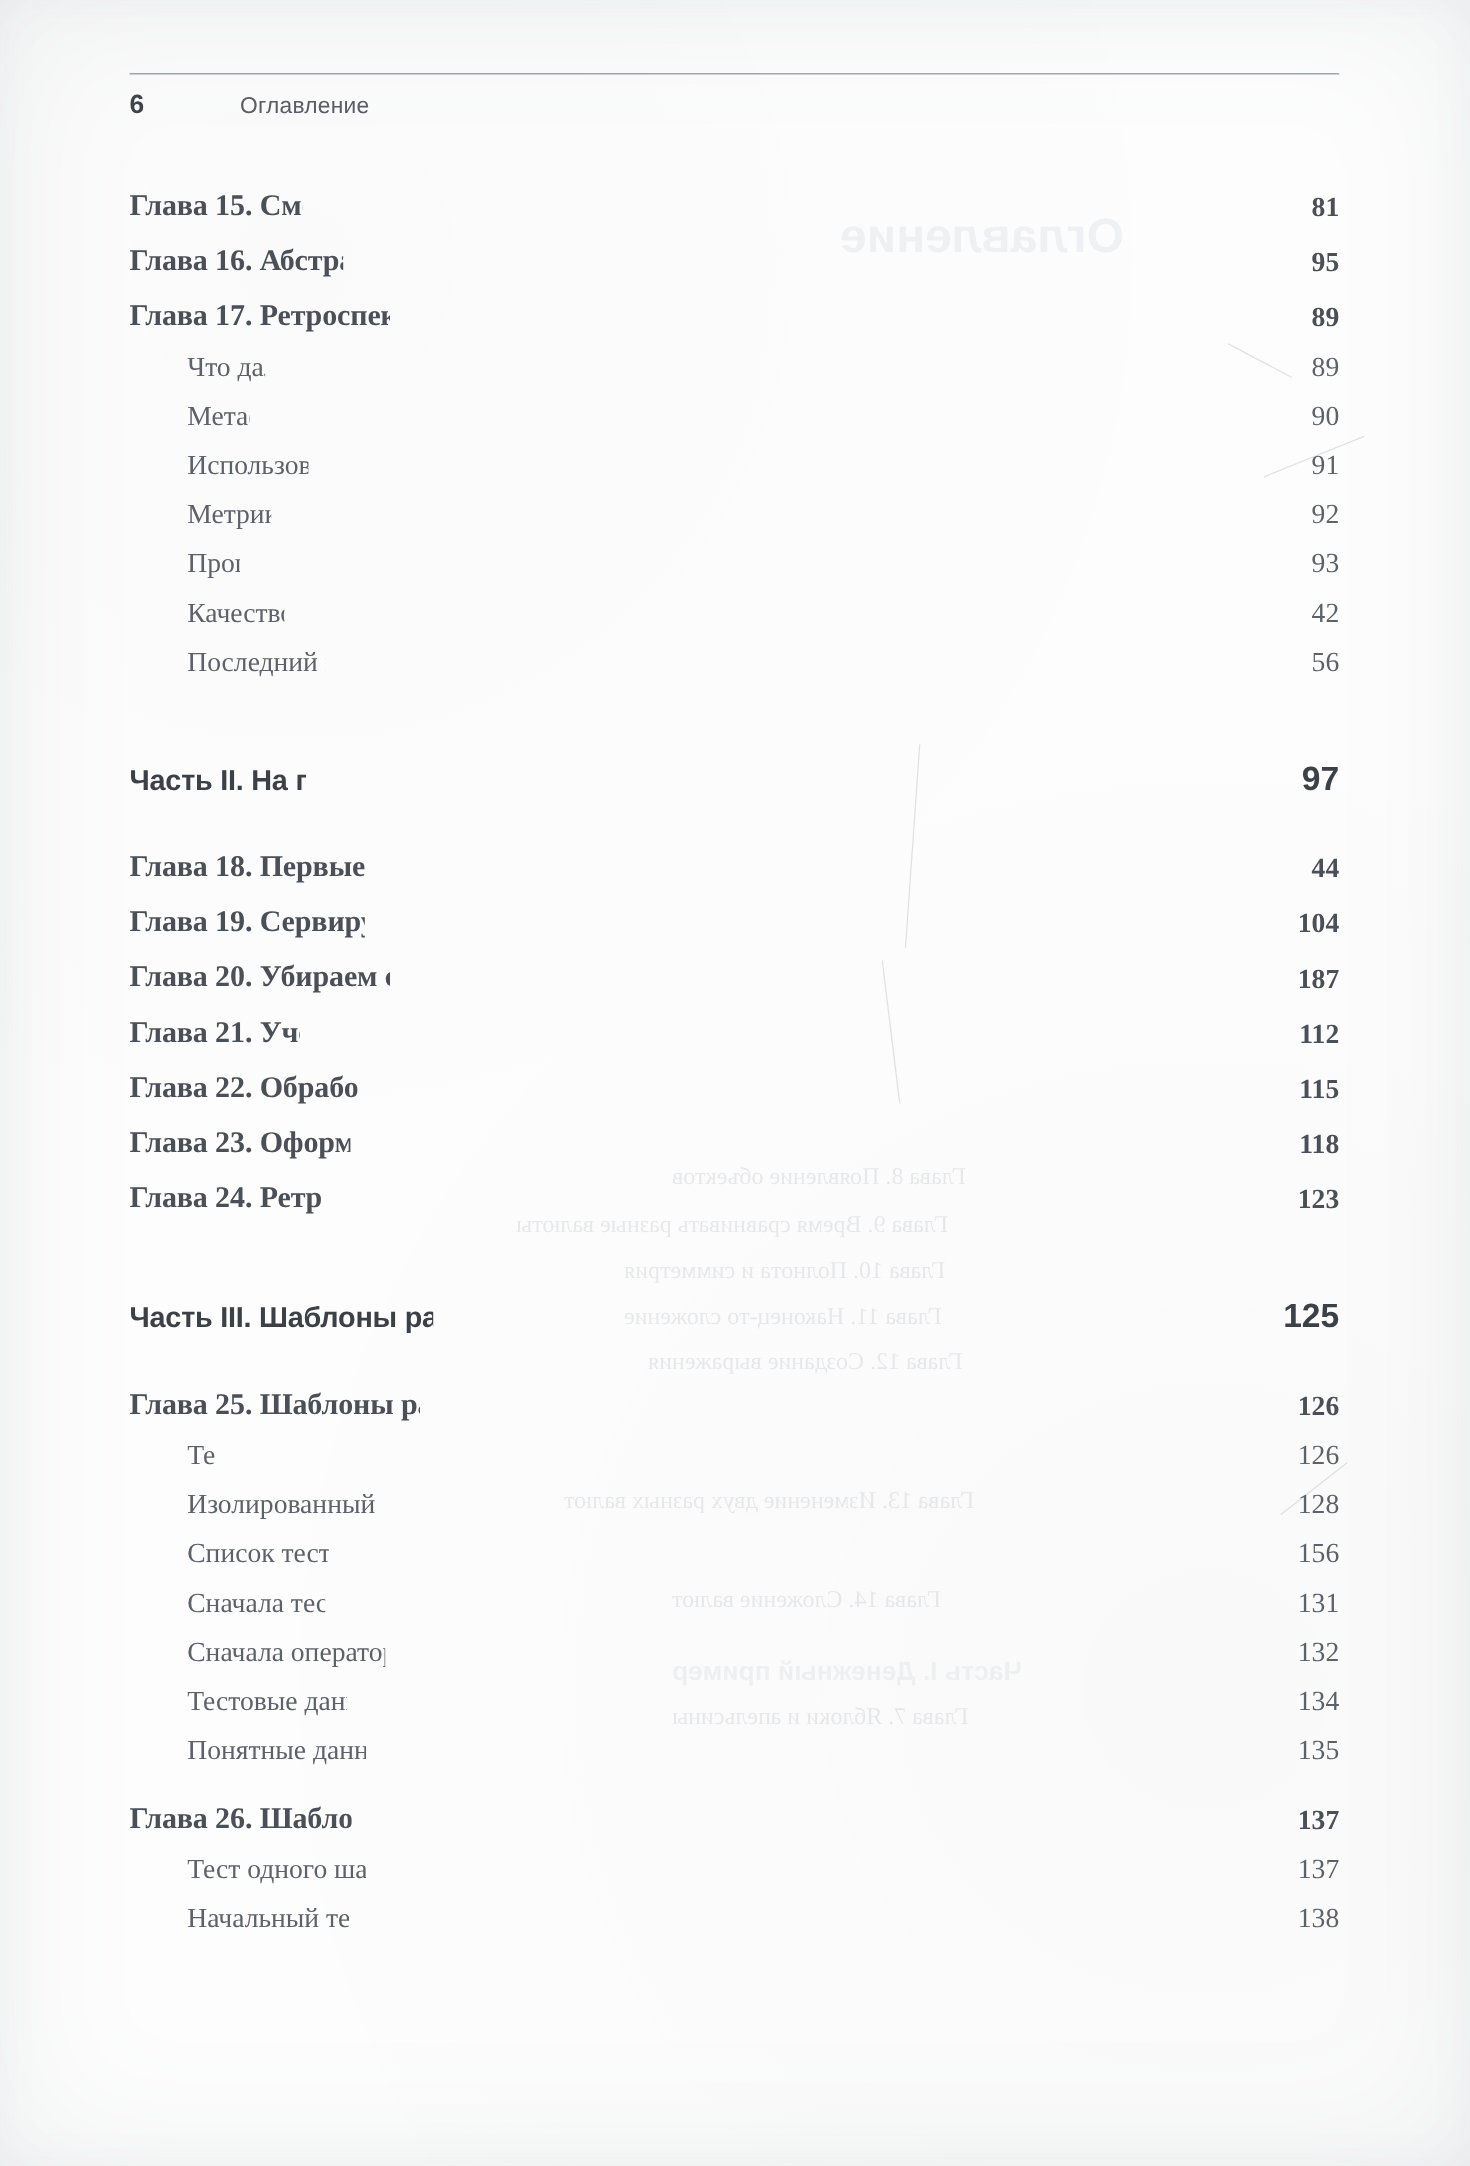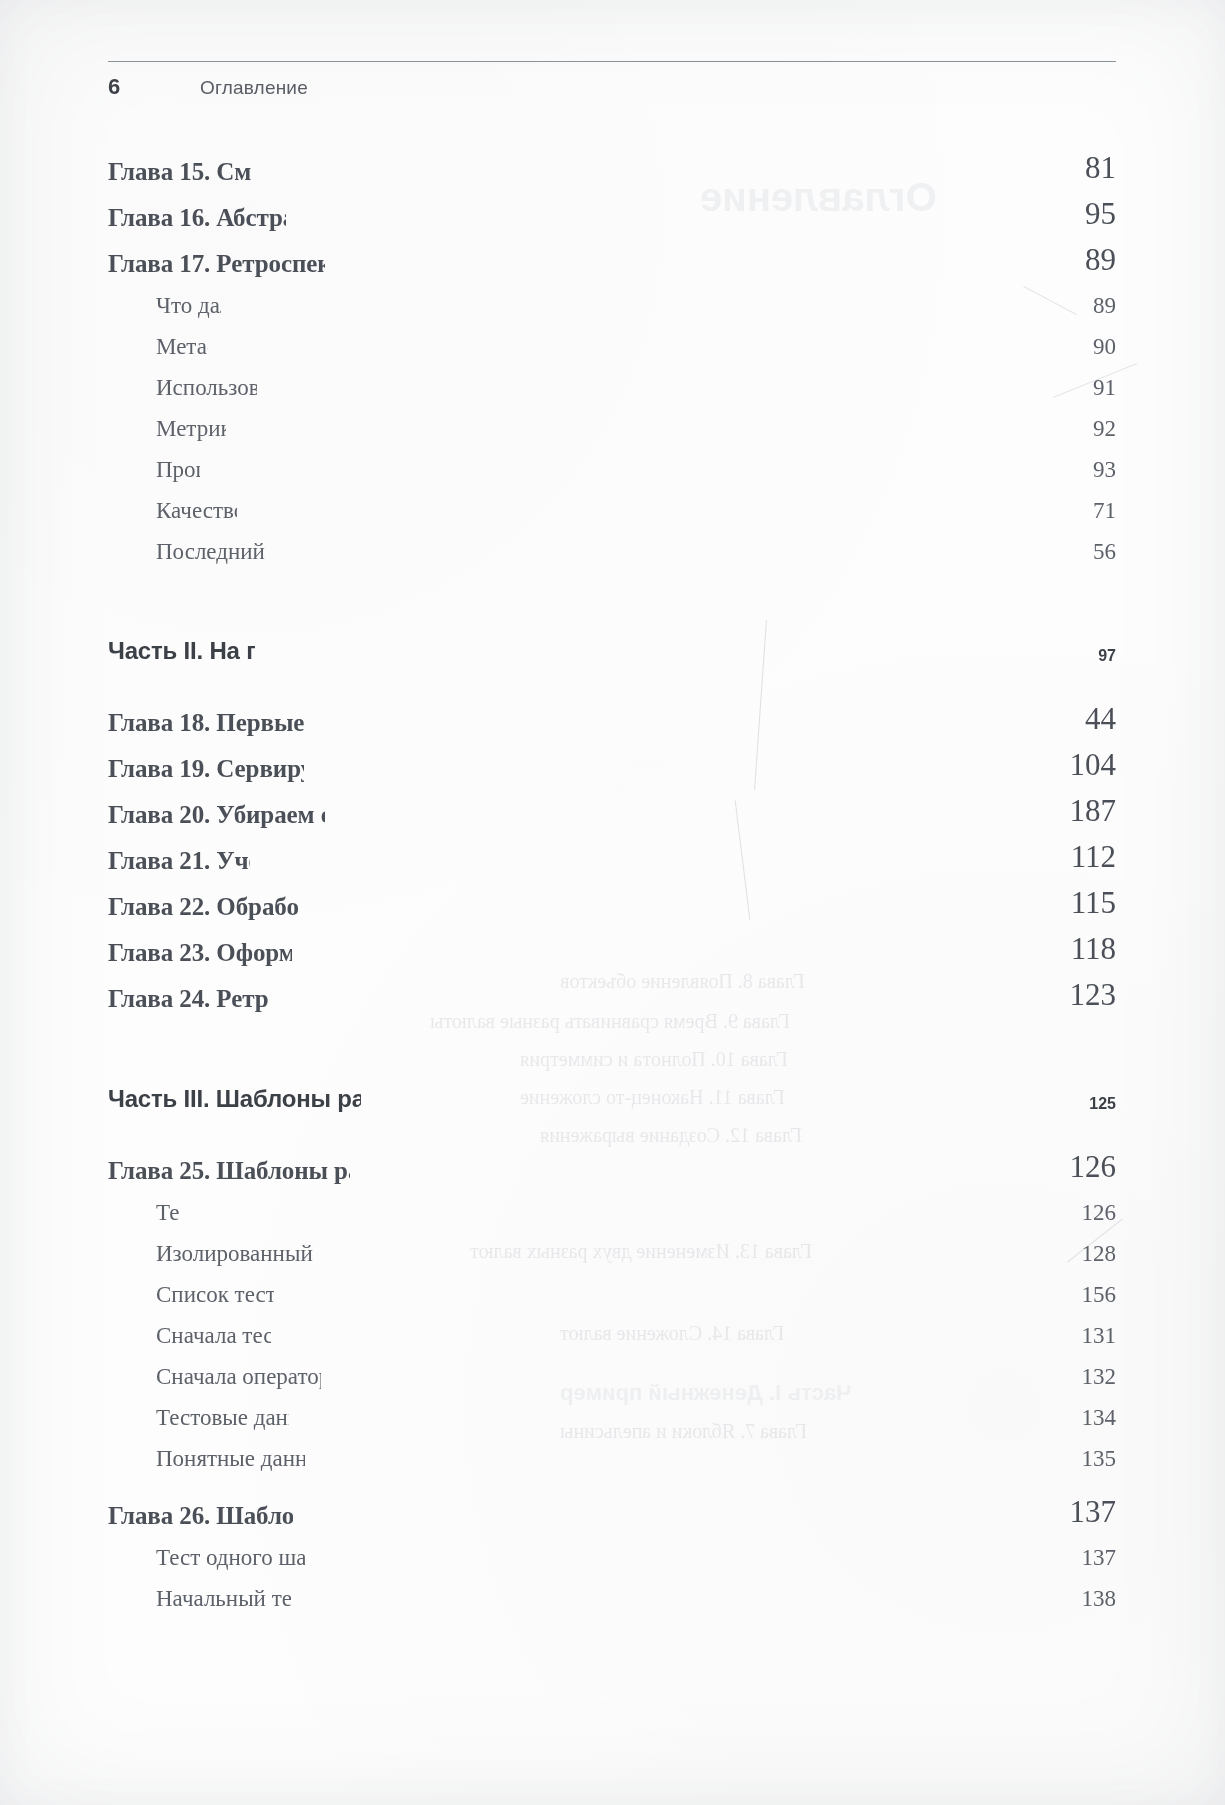--- a/index.html
+++ b/index.html
@@ -145,22 +145,22 @@
     font-weight: bold;
     font-size: 25px;
     letter-spacing: -0.1px;
   }
   .lvl-chapter .leader {
     font-size: 25px;
     color: #6d7077;
   }
   .lvl-chapter .pg {
     font-family: "Liberation Serif", serif;
-    font-weight: normal;
-    font-size: 31px;
+    font-weight: bold;
+    font-size: 23px;
     min-width: 56px;
   }
 
   
   .lvl-section {
     height: 41px;
     color: #5d6169;
     padding-left: 48px;
     width: calc(100% - 48px);
   }
@@ -194,21 +194,21 @@
   }
   .lvl-part .leader {
     font-size: 24px;
     color: #4a4e55;
     letter-spacing: 1.6px;
     font-family: "Liberation Sans", sans-serif;
   }
   .lvl-part .pg {
     font-family: "Liberation Sans", sans-serif;
     font-weight: bold;
-    font-size: 16px;
+    font-size: 28px;
     min-width: 60px;
   }
 
   
   .gap-lg { height: 50px; }
   .gap-md { height: 26px; }
   .gap-sm { height: 12px; }
 </style>
 </head>
 <body>
@@ -280,21 +280,21 @@
         <span class="pg">92</span>
       </div>
       <div class="row lvl-section">
         <span class="title">Процесс</span>
         <span class="leader">........................................................................................................................................................................................................</span>
         <span class="pg">93</span>
       </div>
       <div class="row lvl-section">
         <span class="title">Качество тестов</span>
         <span class="leader">........................................................................................................................................................................................................</span>
-        <span class="pg">71</span>
+        <span class="pg">42</span>
       </div>
       <div class="row lvl-section">
         <span class="title">Последний взгляд назад</span>
         <span class="leader">........................................................................................................................................................................................................</span>
         <span class="pg">56</span>
       </div>
       <div class="gap-lg"></div>
       <div class="row lvl-part">
         <span class="title">Часть II. На примере xUnit</span>
         <span class="leader">........................................................................................................................................................................................................</span>

